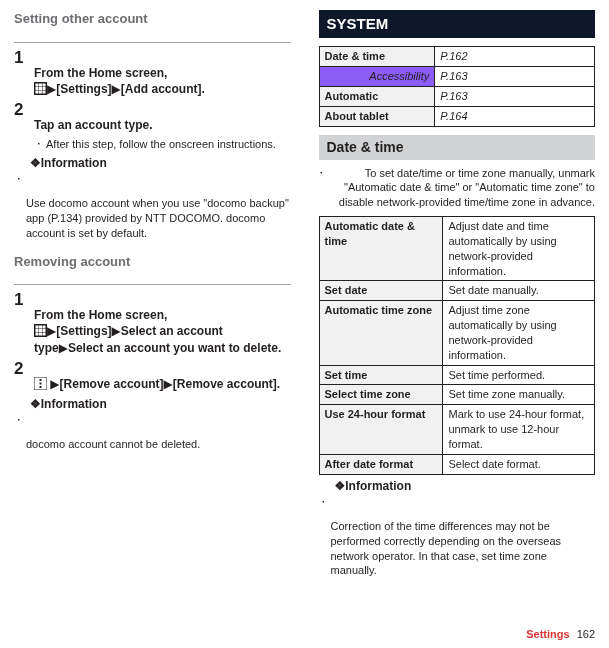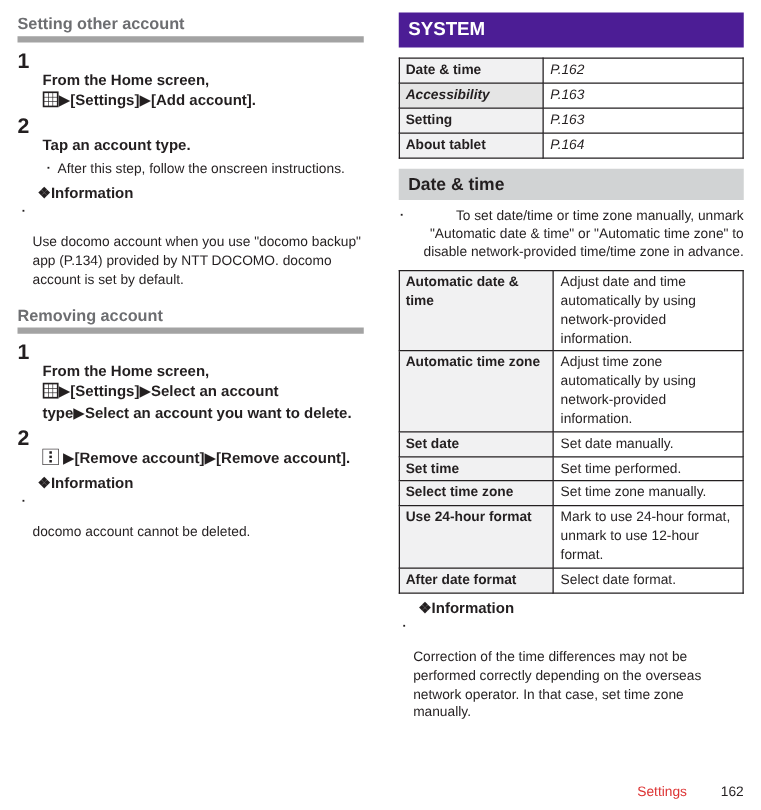--- a/index.html
+++ b/index.html
@@ -17,22 +17,22 @@
   }
   .col { flex: 1; min-width: 0; }
   .col.left { padding-right: 14px; }
   .col.right { padding-left: 14px; }
 
   .section-head {
     font-weight: bold;
     color: #6d6e71;
     font-size: 13px;
     margin-bottom: 6px;
-    border-bottom: 5px solid #a3a3a3;
-    padding-bottom: 1px;
+    border-bottom: 1px solid #a3a3a3;
+    padding-bottom: 14px;
   }
 
   .step-row { display: flex; margin-bottom: 4px; }
   .step-num {
     font-weight: bold;
     font-size: 17px;
     width: 20px;
     line-height: 1.1;
   }
   .step-body { flex: 1; margin-top: 16px; }
@@ -53,21 +53,21 @@
   .info-bullet { display: flex; margin-left: 2px; margin-bottom: 2px; }
   .info-bullet .dot { width: 10px; }
   .info-bullet .txt { flex: 1; margin-top: 24px; }
 
   .inline-icon {
     display: inline-flex;
     vertical-align: -2px;
   }
 
   .system-banner {
-    background: #4c1d95;
+    background: #0f172a;
     color: #fff;
     font-weight: bold;
     font-size: 15px;
     padding: 4px 8px;
     margin-bottom: 8px;
   }
   .subheader-banner {
     background: #d1d3d4;
     color: #231f20;
     font-weight: bold;
@@ -85,43 +85,44 @@
   table td {
     border: 1px solid #231f20;
     padding: 2px 5px;
     vertical-align: top;
   }
   table td.shade {
     background: #f1f1f2;
     font-weight: bold;
   }
   table td.shade-it {
-    background: #e5e5e5;
-    font-weight: bold;
+    background: #8b5cf6;
+    font-weight: normal;
     font-style: italic;
+    text-align: right;
   }
   .system-table td.shade,
   .system-table td.shade-it { width: 42%; }
   .system-table td.val { font-style: italic; }
   .settings-table td.shade { width: 45%; }
 
   .intro-bullet {
     display: flex;
     margin: 0 0 6px 0;
   }
   .intro-bullet .dot { width: 10px; }
   .intro-bullet .txt { flex: 1; text-align: right; }
 
   .footer {
     position: absolute;
     right: 14px;
     bottom: 6px;
     font-size: 11px;
   }
-  .footer .label { color: #d33; font-weight: normal; margin-right: 24px; }
+  .footer .label { color: #d33; font-weight: bold; margin-right: 4px; }
 </style>
 </head>
 <body>
 
 <div class="col left">
 
   <div class="section-head">Setting other account</div>
 
   <div class="step-row">
     <div class="step-num">1</div>
@@ -223,21 +224,21 @@
     <tbody id="sys-tbody">
         <tr>
           <td class="shade">Date &amp; time</td>
           <td class="val">P.162</td>
         </tr>
         <tr>
           <td class="shade-it">Accessibility</td>
           <td class="val">P.163</td>
         </tr>
         <tr>
-          <td class="shade">Setting</td>
+          <td class="shade">Automatic</td>
           <td class="val">P.163</td>
         </tr>
         <tr>
           <td class="shade">About tablet</td>
           <td class="val">P.164</td>
         </tr>
       </tbody>
   </table>
 
   <div class="subheader-banner">Date &amp; time</div>
@@ -247,26 +248,26 @@
     <div class="txt">To set date/time or time zone manually, unmark "Automatic date &amp; time" or "Automatic time zone" to disable network-provided time/time zone in advance.</div>
   </div>
 
   <table class="settings-table">
     <tbody id="settings-tbody">
         <tr>
           <td class="shade">Automatic date &amp; time</td>
           <td>Adjust date and time automatically by using network-provided information.</td>
         </tr>
         <tr>
+          <td class="shade">Set date</td>
+          <td>Set date manually.</td>
+        </tr>
+        <tr>
           <td class="shade">Automatic time zone</td>
           <td>Adjust time zone automatically by using network-provided information.</td>
-        </tr>
-        <tr>
-          <td class="shade">Set date</td>
-          <td>Set date manually.</td>
         </tr>
         <tr>
           <td class="shade">Set time</td>
           <td>Set time performed.</td>
         </tr>
         <tr>
           <td class="shade">Select time zone</td>
           <td>Set time zone manually.</td>
         </tr>
         <tr>

